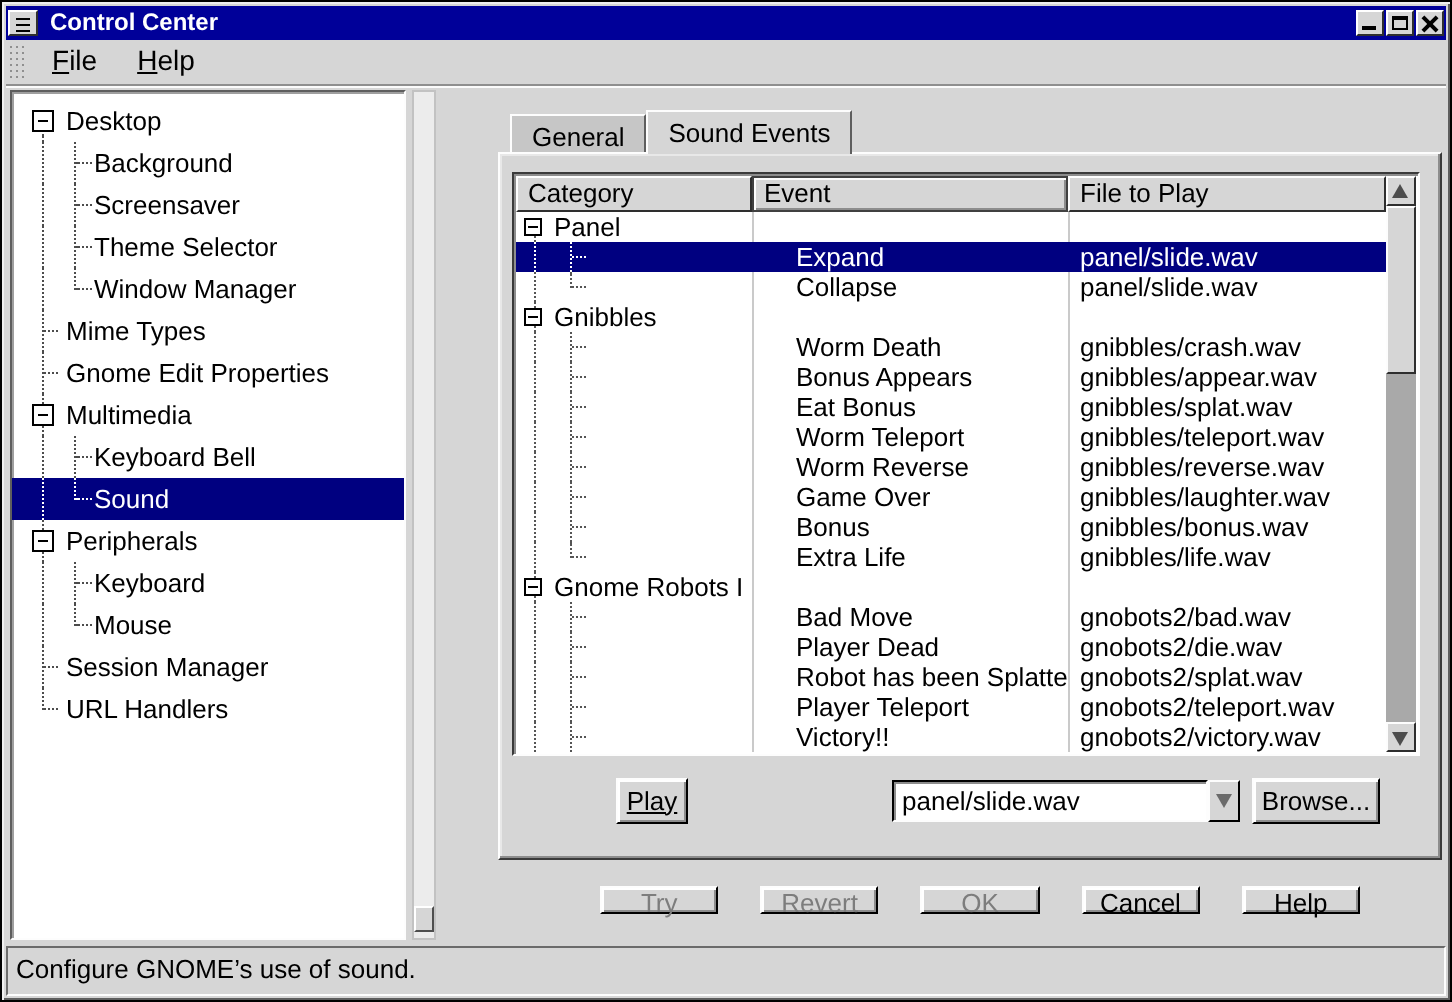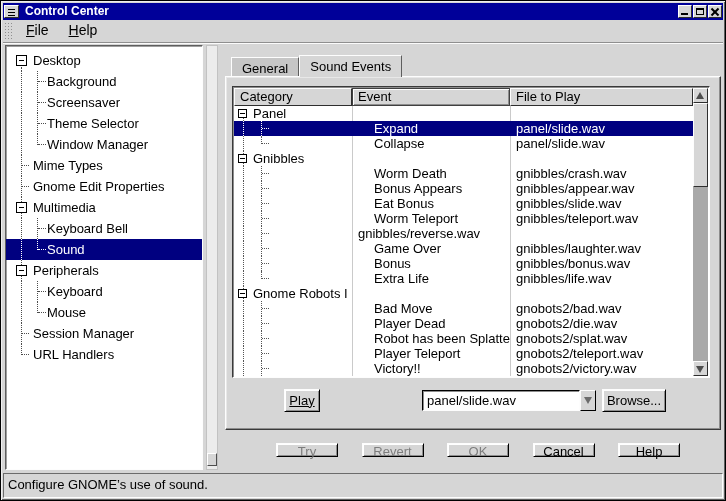--- a/index.html
+++ b/index.html
@@ -30,21 +30,21 @@
 
   
   .menubar{height:23px;display:flex;flex:none;
     border-bottom:1px solid #8f8f8f;box-shadow:0 1px 0 #fbfbfb;}
   .grip{width:9px;align-self:stretch;margin:2px 3px 2px 1px;
     background:radial-gradient(#8f8f8f 26%,transparent 28%) 0 0/3px 3px;}
   .menu-item{display:inline-block;padding:2px 10px;font-size:14px;color:#000;}
   .menu-item::first-letter{text-decoration:underline;}
 
   
-  .main{flex:1;display:flex;padding:2px 2px 0 2px;min-height:0;}
+  .main{flex:1;display:flex;padding:2px 2px 0 2px;min-height:0;gap:24px;}
 
   
   .sidebar-wrap{width:213px;flex:none;display:flex;margin-right:7px;}
   .tree-box{flex:1;background:#fff;border:1px solid;border-color:#5e5e5e #fdfdfd #fdfdfd #5e5e5e;
     box-shadow:inset 1px 1px 0 #9f9f9f;padding:4px 0;overflow:hidden;}
   .side-sb{width:12px;flex:none;margin-left:3px;position:relative;background:#ececec;
     border:1px solid #c2c2c2;}
   .side-sb-thumb{position:absolute;left:0;right:0;bottom:3px;height:13px;background:#d6d6d6;
     border:1px solid;border-color:#fff #4e4e4e #4e4e4e #fff;}
 
@@ -324,37 +324,38 @@
                   <div class="tc2">Bonus Appears</div>
                   <div class="tc3">gnibbles/appear.wav</div>
                 </div>
                 <div class="trow">
                   <div class="tc1">
                     <div class="trootline"></div>
                     <div class="tvert tee"></div>
                     <div class="thoriz"></div>
                   </div>
                   <div class="tc2">Eat Bonus</div>
-                  <div class="tc3">gnibbles/slide.wav</div>
+                  <div class="tc3">gnibbles/splat.wav</div>
                 </div>
                 <div class="trow">
                   <div class="tc1">
                     <div class="trootline"></div>
                     <div class="tvert tee"></div>
                     <div class="thoriz"></div>
                   </div>
                   <div class="tc2">Worm Teleport</div>
                   <div class="tc3">gnibbles/teleport.wav</div>
                 </div>
                 <div class="trow">
                   <div class="tc1">
                     <div class="trootline"></div>
                     <div class="tvert tee"></div>
                     <div class="thoriz"></div>
                   </div>
+                  <div class="tc2">Worm Reverse</div>
                   <div class="tc3">gnibbles/reverse.wav</div>
                 </div>
                 <div class="trow">
                   <div class="tc1">
                     <div class="trootline"></div>
                     <div class="tvert tee"></div>
                     <div class="thoriz"></div>
                   </div>
                   <div class="tc2">Game Over</div>
                   <div class="tc3">gnibbles/laughter.wav</div>

